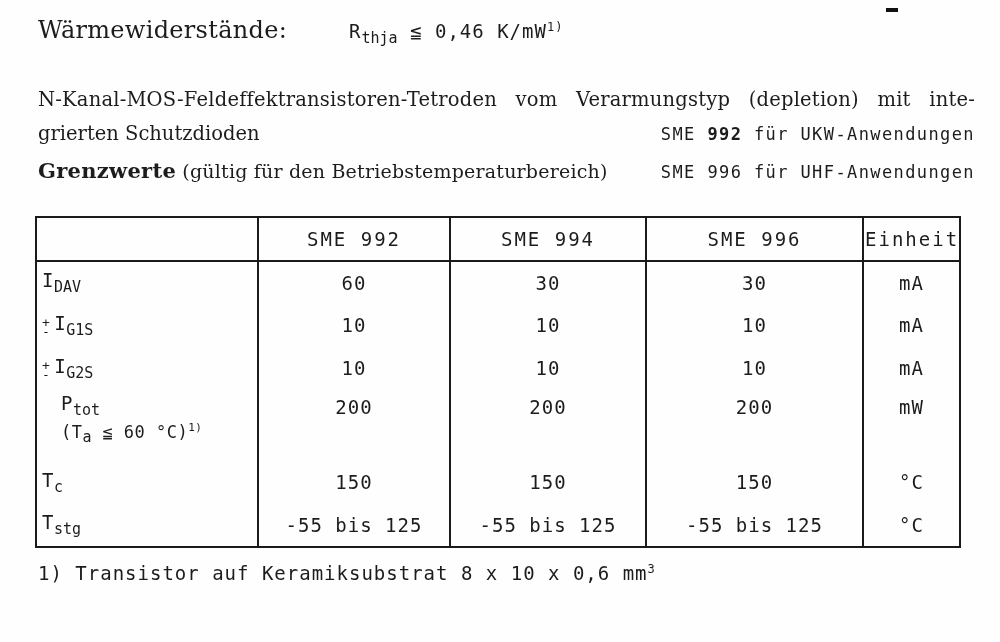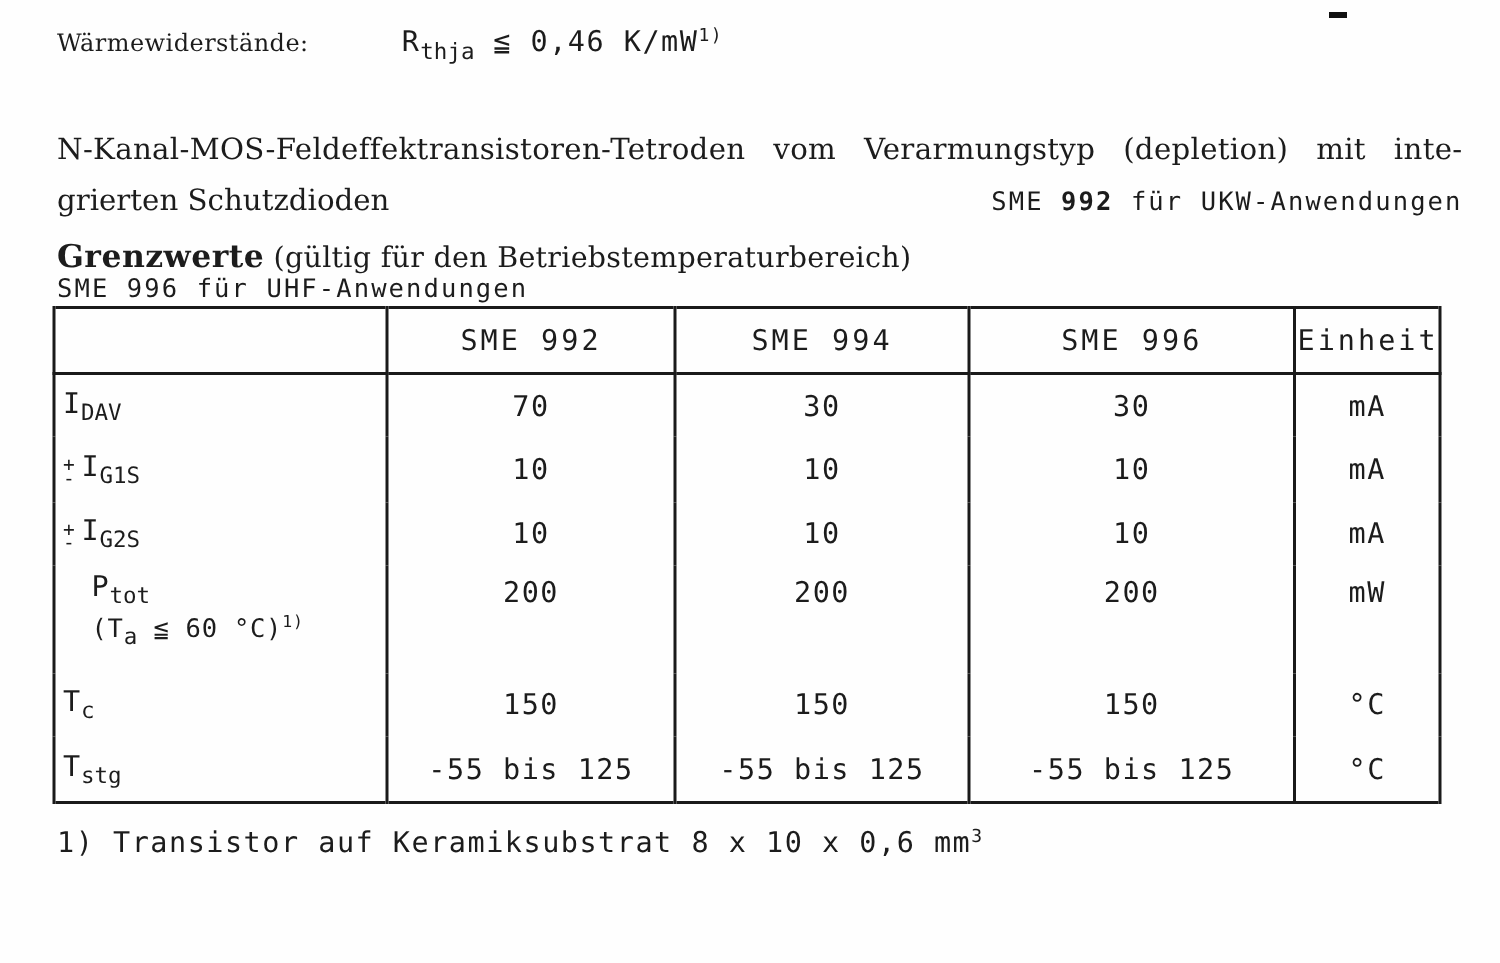--- a/index.html
+++ b/index.html
@@ -10,47 +10,47 @@
     font-family:"DejaVu Serif", serif;
     position:relative;
     overflow:hidden;
   }
   .page { padding:12px 25px 0 38px; }
 
   .mono { font-family:"DejaVu Sans Mono","Liberation Mono",monospace; }
 
   
   .thermal-line { display:flex; align-items:baseline; margin-top:4px; height:32px; }
-  .thermal-label { font-size:16px; letter-spacing:0.3px; }
+  .thermal-label { font-size:24px; letter-spacing:0.3px; }
   .thermal-formula { margin-left:62px; font-size:19px; letter-spacing:1px; }
   .thermal-formula sub { font-size:15px; letter-spacing:0; }
   sup.fnref { font-size:12px; }
 
   
   .para-line1 {
     margin-top:40px;
     font-size:19.5px;
     letter-spacing:0.2px;
     text-align:justify;
     text-align-last:justify;
     white-space:nowrap;
     height:30px;
   }
   .row2 { display:flex; justify-content:space-between; align-items:baseline; margin-top:4px; height:32px;gap:28px; }
   .para-line2 { font-size:19.5px; }
   .variant { font-size:17px; letter-spacing:1.4px; white-space:nowrap; }
   .variant b { font-weight:bold; }
   .row3 { text-align:right; margin-top:5px; height:32px; }
-  .row4 { display:flex; justify-content:space-between; align-items:baseline; margin-top:4px; height:34px;flex-direction:column; }
+  .row4 { display:flex; justify-content:space-between; align-items:baseline; margin-top:4px; height:34px; }
   .section-title { font-size:21px; font-weight:bold; letter-spacing:0.3px; }
   .section-subtitle { font-size:19px; font-weight:normal; letter-spacing:0.2px; }
 
   
   table.limits {
-    margin-top:12px; margin-left:-3px;
+    margin-top:24px; margin-left:-3px;
     border-collapse:collapse; table-layout:fixed;
     width:876px;
     border:2px solid #1a1a1a;
     font-family:"DejaVu Sans Mono","Liberation Mono",monospace;
   }
   .limits col.c-param { width:222px; }
   .limits col.c-992 { width:192px; }
   .limits col.c-994 { width:196px; }
   .limits col.c-996 { width:217px; }
   .limits col.c-unit { width:97px; }
@@ -125,21 +125,21 @@
         <th></th>
         <th>SME 992</th>
         <th>SME 994</th>
         <th>SME 996</th>
         <th>Einheit</th>
       </tr>
     </thead>
     <tbody>
       <tr class="h42">
         <td class="param"><span>I</span><sub>DAV</sub></td>
-        <td class="value">70</td>
+        <td class="value">60</td>
         <td class="value">30</td>
         <td class="value">30</td>
         <td class="unit">mA</td>
       </tr>
       <tr class="h44">
         <td class="param"><span class="pm">
               <span>+</span>
               <span>-</span>
             </span><span>I</span><sub>G1S</sub></td>
         <td class="value">10</td>

